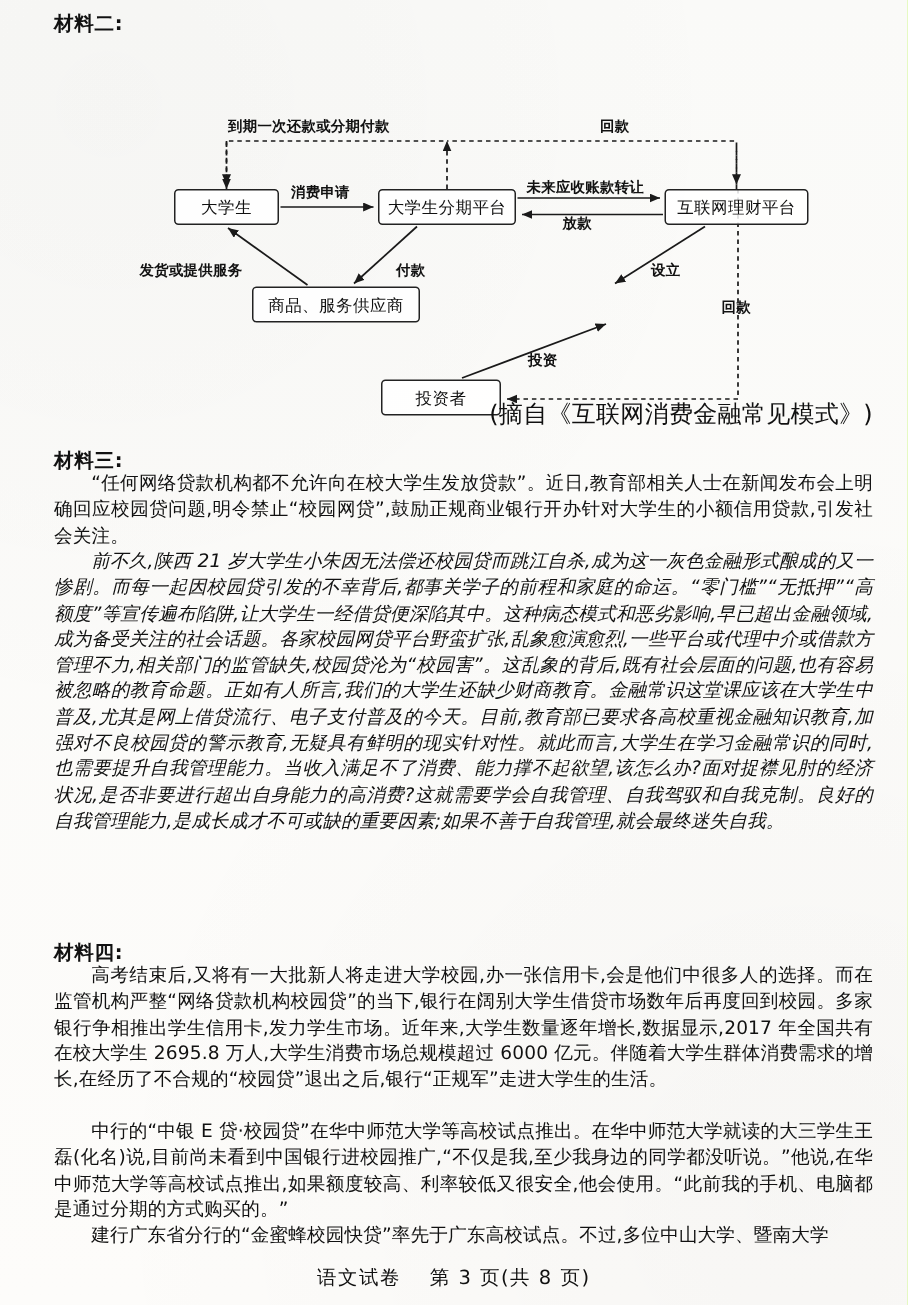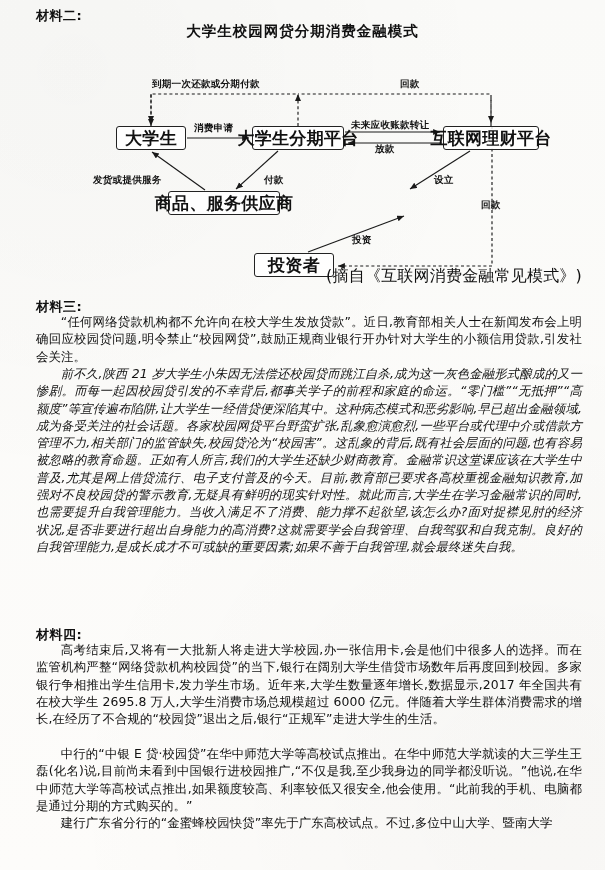--- a/index.html
+++ b/index.html
@@ -74,22 +74,22 @@
     font-size: 14.5px;
     letter-spacing: 1px;
   }
   #diagram svg { position: absolute; left: 0; top: 0; }
 
   .dnode {
     position: absolute;
     border: 1.3px solid #222;
     border-radius: 3px;
     background: rgba(255,255,255,0.85);
-    font-size: 17px;
-    font-weight: bold;
+    font-size: 11px;
+    font-weight: normal;
     letter-spacing: 0.3px;
     display: flex;
     align-items: center;
     justify-content: center;
     white-space: nowrap;
     padding: 0 5px;
     box-sizing: border-box;
   }
   .dedge-label {
     position: absolute;
@@ -144,21 +144,20 @@
 </style>
 </head>
 <body>
 
 <div class="page layer">
 
   <div id="material-two" class="mat-label">材料二:</div>
 
   <div id="diagram">
 
-    <div id="diagram-title">大学生校园网贷分期消费金融模式</div>
 
     <svg width="605" height="250" viewBox="0 0 605 250">
       <defs>
         <marker id="arrow" markerWidth="7" markerHeight="7" refX="6" refY="2.6" orient="auto" markerUnits="strokeWidth">
           <path d="M0,0 L6,2.6 L0,5.2 z" fill="#1a1a1a"></path>
         </marker>
       </defs>
       <g stroke="#1a1a1a" fill="none" stroke-width="1.15">
 
         <path d="M298,104 L298,72" stroke-dasharray="3,2.6" marker-end="url(#arrow)"></path>
@@ -210,14 +209,18 @@
 
   <div id="material-three" class="mat-label">材料三:</div>
   <div id="m3-p1" class="body-text indent">“任何网络贷款机构都不允许向在校大学生发放贷款”。近日,教育部相关人士在新闻发布会上明确回应校园贷问题,明令禁止“校园网贷”,鼓励正规商业银行开办针对大学生的小额信用贷款,引发社会关注。</div>
   <div id="m3-p2" class="body-text indent">前不久,陕西 21 岁大学生小朱因无法偿还校园贷而跳江自杀,成为这一灰色金融形式酿成的又一惨剧。而每一起因校园贷引发的不幸背后,都事关学子的前程和家庭的命运。“零门槛”“无抵押”“高额度”等宣传遍布陷阱,让大学生一经借贷便深陷其中。这种病态模式和恶劣影响,早已超出金融领域,成为备受关注的社会话题。各家校园网贷平台野蛮扩张,乱象愈演愈烈,一些平台或代理中介或借款方管理不力,相关部门的监管缺失,校园贷沦为“校园害”。这乱象的背后,既有社会层面的问题,也有容易被忽略的教育命题。正如有人所言,我们的大学生还缺少财商教育。金融常识这堂课应该在大学生中普及,尤其是网上借贷流行、电子支付普及的今天。目前,教育部已要求各高校重视金融知识教育,加强对不良校园贷的警示教育,无疑具有鲜明的现实针对性。就此而言,大学生在学习金融常识的同时,也需要提升自我管理能力。当收入满足不了消费、能力撑不起欲望,该怎么办?面对捉襟见肘的经济状况,是否非要进行超出自身能力的高消费?这就需要学会自我管理、自我驾驭和自我克制。良好的自我管理能力,是成长成才不可或缺的重要因素;如果不善于自我管理,就会最终迷失自我。</div>
 
   <div id="material-four" class="mat-label">材料四:</div>
   <div id="m4-p1" class="body-text indent">高考结束后,又将有一大批新人将走进大学校园,办一张信用卡,会是他们中很多人的选择。而在监管机构严整“网络贷款机构校园贷”的当下,银行在阔别大学生借贷市场数年后再度回到校园。多家银行争相推出学生信用卡,发力学生市场。近年来,大学生数量逐年增长,数据显示,2017 年全国共有在校大学生 2695.8 万人,大学生消费市场总规模超过 6000 亿元。伴随着大学生群体消费需求的增长,在经历了不合规的“校园贷”退出之后,银行“正规军”走进大学生的生活。</div>
   <div id="m4-p2" class="body-text indent">中行的“中银 E 贷·校园贷”在华中师范大学等高校试点推出。在华中师范大学就读的大三学生王磊(化名)说,目前尚未看到中国银行进校园推广,“不仅是我,至少我身边的同学都没听说。”他说,在华中师范大学等高校试点推出,如果额度较高、利率较低又很安全,他会使用。“此前我的手机、电脑都是通过分期的方式购买的。”</div>
   <div id="m4-p3" class="body-text indent">建行广东省分行的“金蜜蜂校园快贷”率先于广东高校试点。不过,多位中山大学、暨南大学</div>
 
+  <div id="page-footer">
+    <span class="pf-label">语文试卷</span>
+    <span class="pf-num">第 3 页(共 8 页)</span>
+  </div>
 
 </div>
 
 </body></html>

